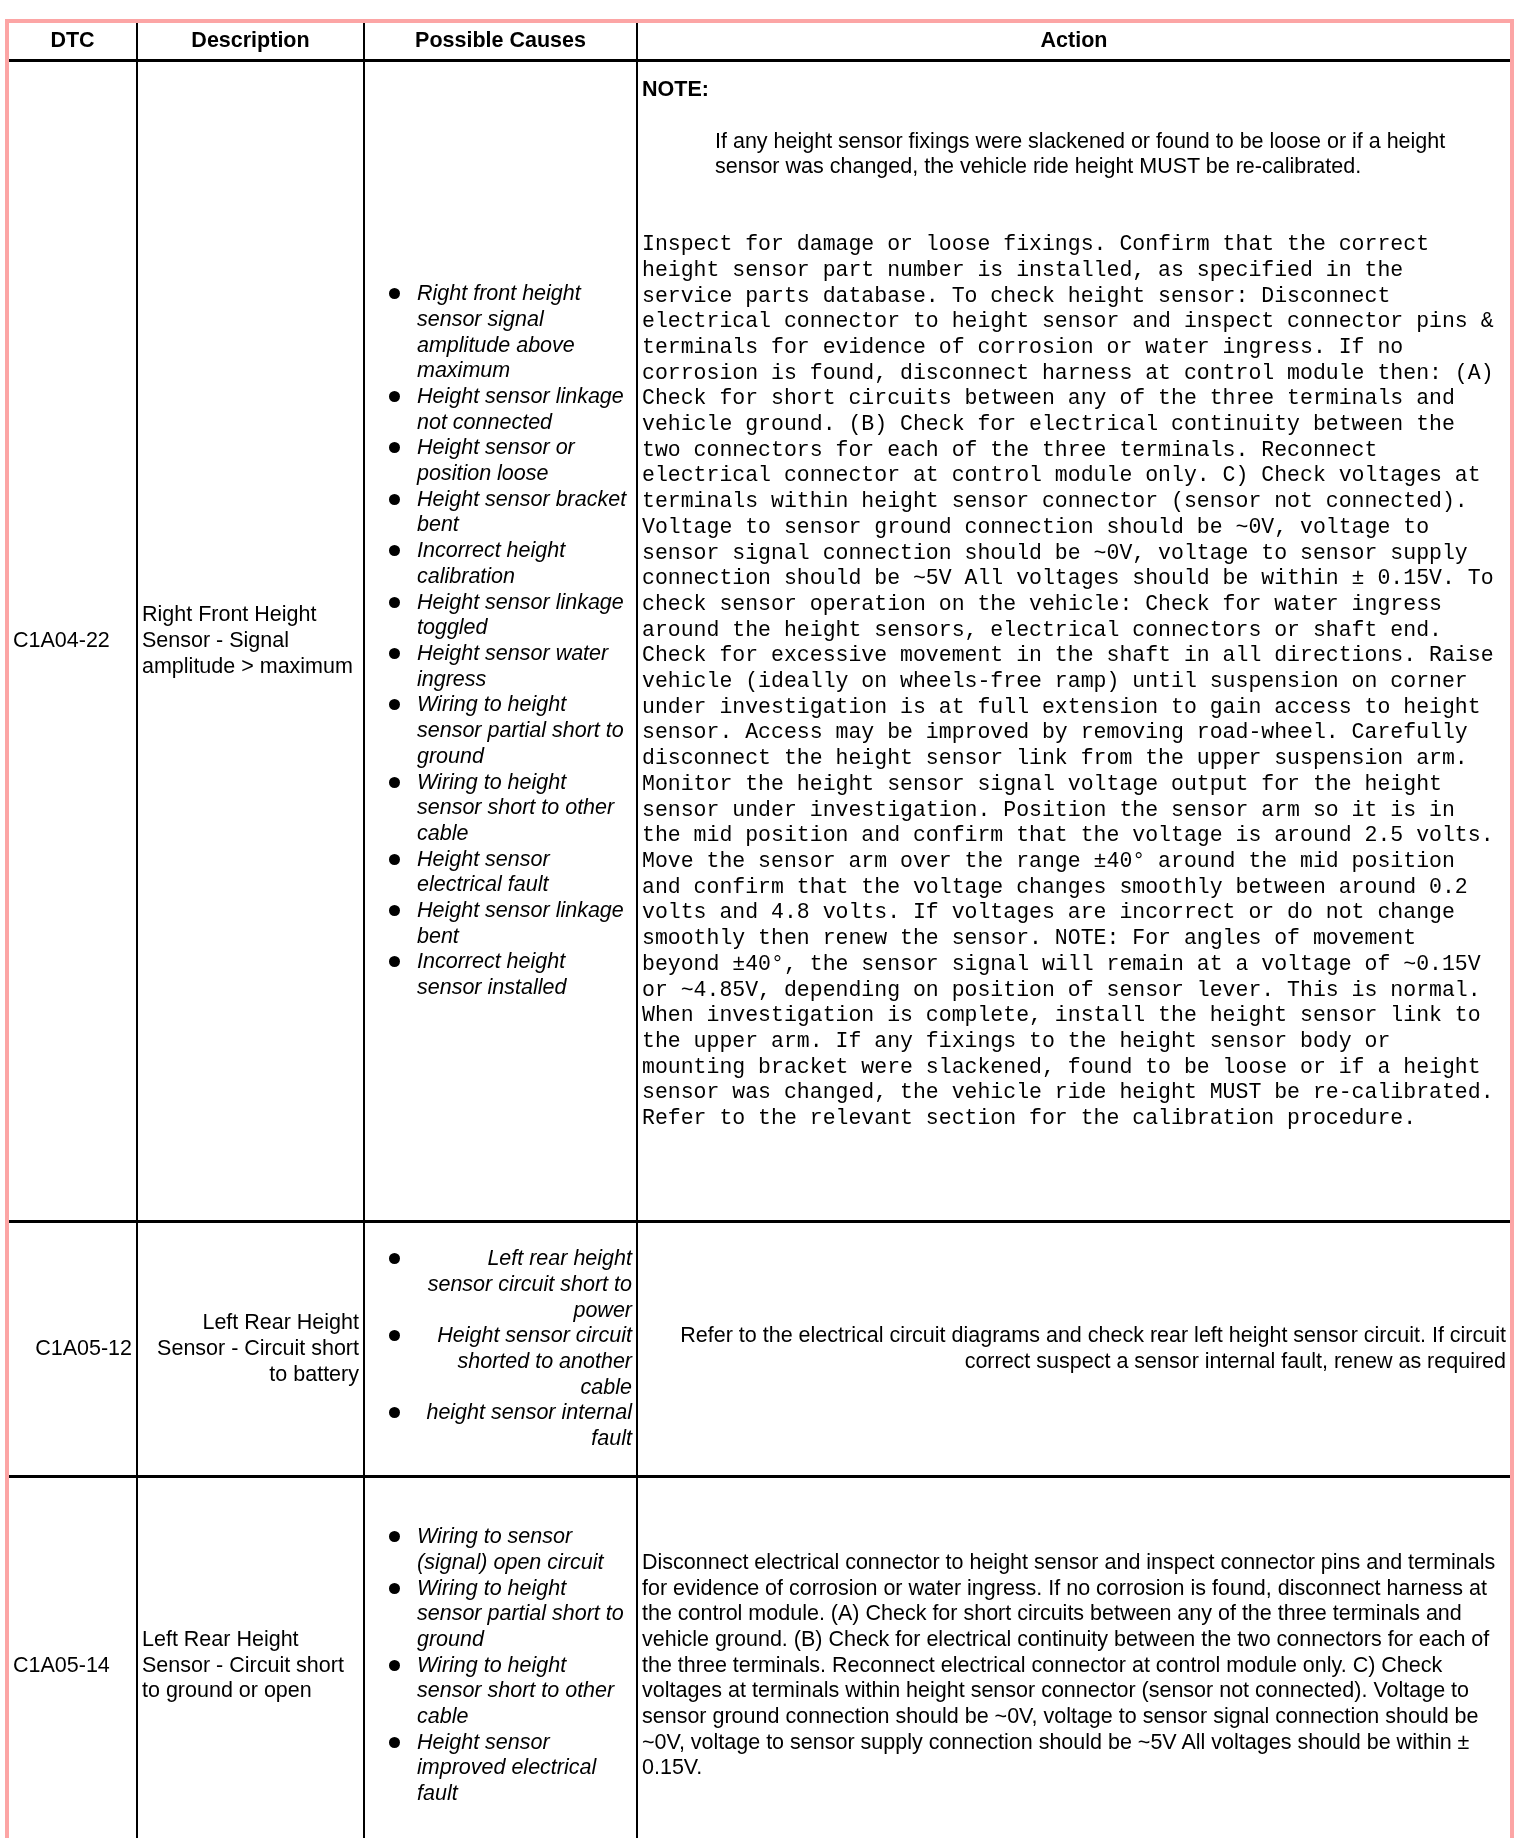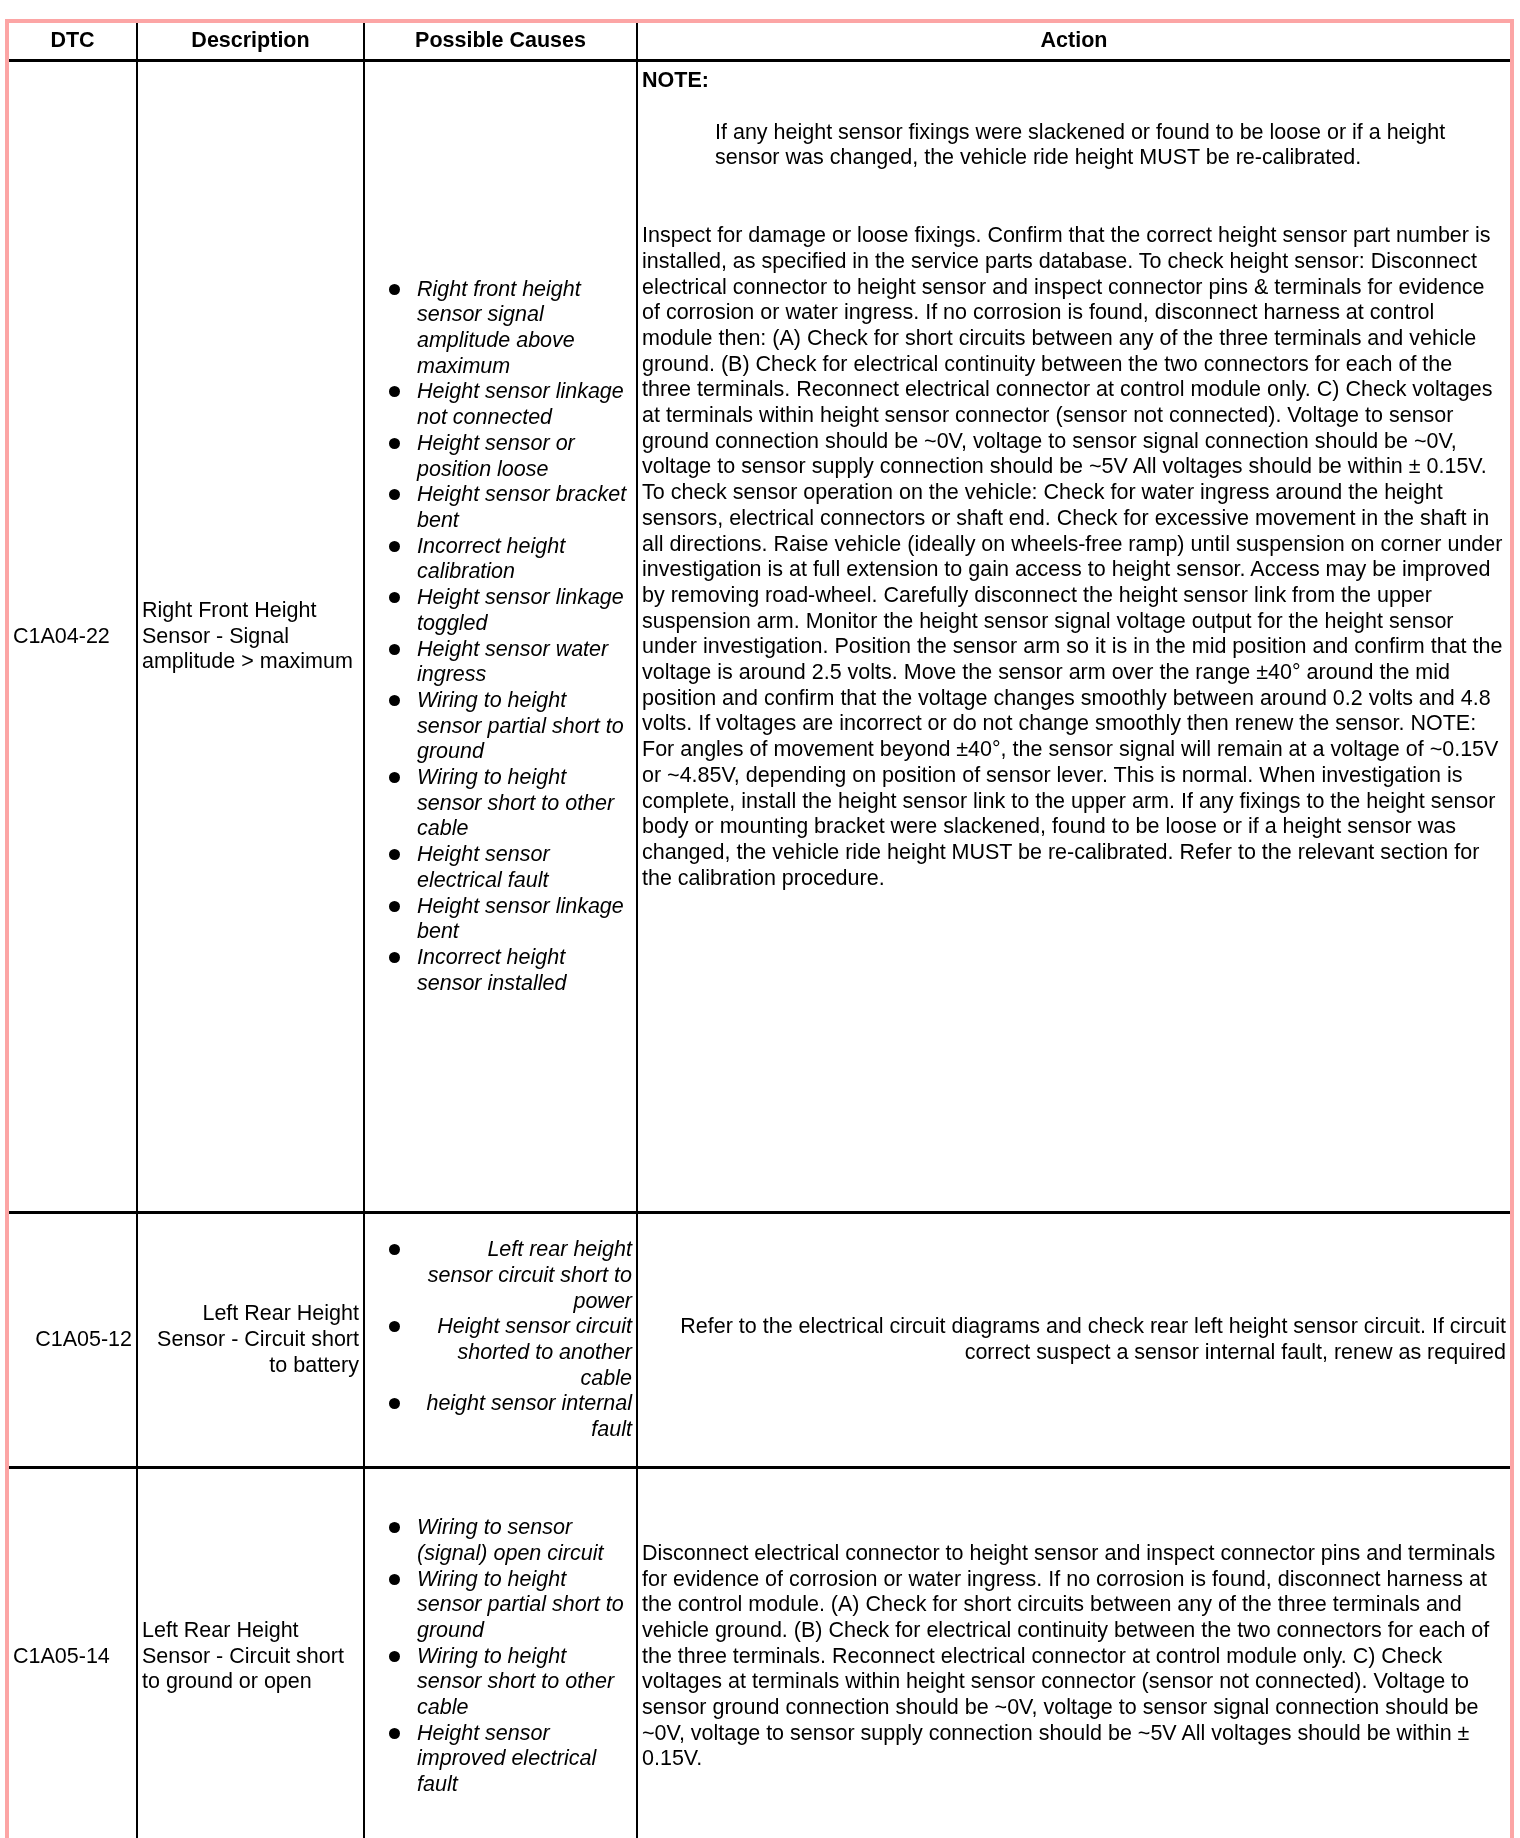--- a/index.html
+++ b/index.html
@@ -95,24 +95,25 @@
       display: block;
       padding-left: 73px;
       padding-right: 20px;
       margin-bottom: 52px;
     }
     .action-text {
       display: block;
     }
     tr.row-1 td.action {
       vertical-align: top;
-      padding-top: 8px;
+      padding-top: 17px;
     }
     tr.row-1 .action-text {
       margin-bottom: 0;
+      font-family: Liberation Mono, monospace;
     }
   </style>
 </head>
 <body>
 
 <table class="dtc-table">
   <colgroup>
     <col class="c-dtc">
     <col class="c-desc">
     <col class="c-cause">

